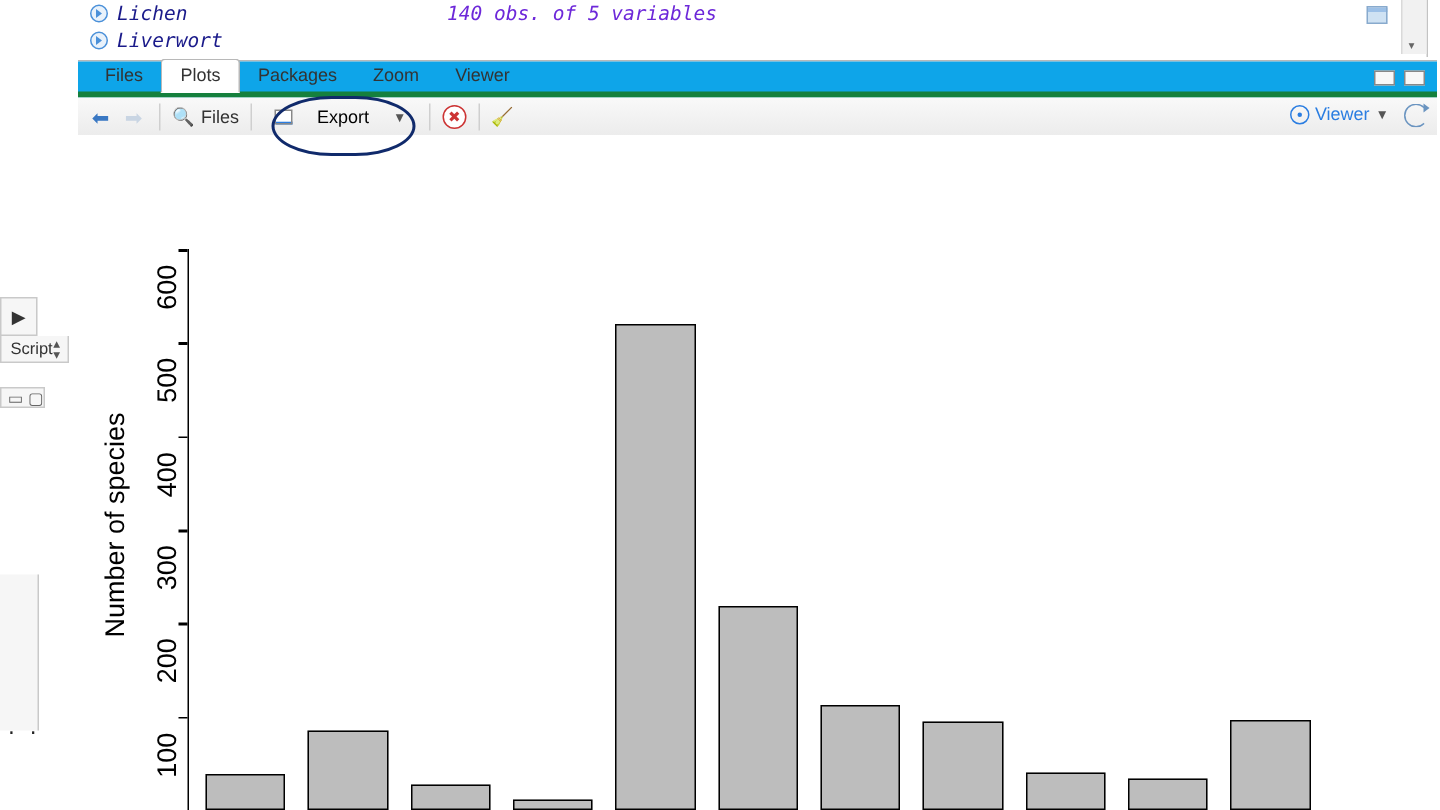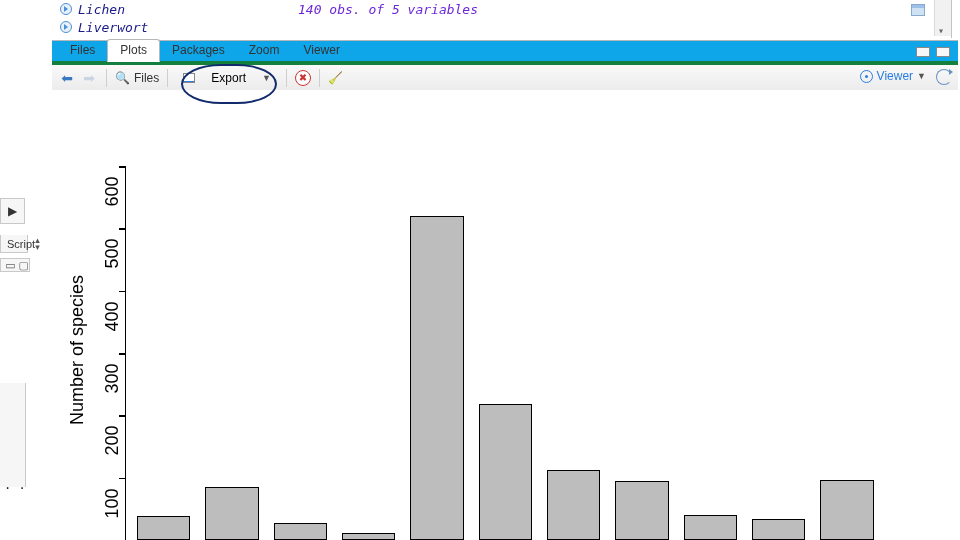--- a/index.html
+++ b/index.html
@@ -19,21 +19,21 @@
     left: 0;
     background: #f6f6f6;
     border: 1px solid #c9c9c9;
     font-size: 11px;
     color: #333;
     display: flex;
     align-items: center;
   }
   .frag-1 { top: 198px; width: 25px; height: 26px; justify-content: center; }
   .frag-1 span { font-size: 12px; }
-  .frag-2 { top: 224px; width: 28px; height: 18px; padding: 0 6px; justify-content: space-between; border-top:none;margin-top:11px; }
+  .frag-2 { top: 224px; width: 46px; height: 18px; padding: 0 6px; justify-content: space-between; border-top:none; }
   .frag-2 .arrows { font-size: 9px; line-height: 7px; letter-spacing: -1px; color:#555;}
   .frag-3 { top: 258px; width: 30px; height: 14px; justify-content: flex-end; color:#666; }
   .frag-4 { top: 383px; width: 26px; height: 104px; border-top: none; border-bottom: none; border-left:none;}
   .dots { position: absolute; left: 4px; top: 478px; font-family: monospace; font-size:12px; color:#222;}
 
   
   .env-pane {
     position: absolute;
     left: 52px;
     top: 0;

